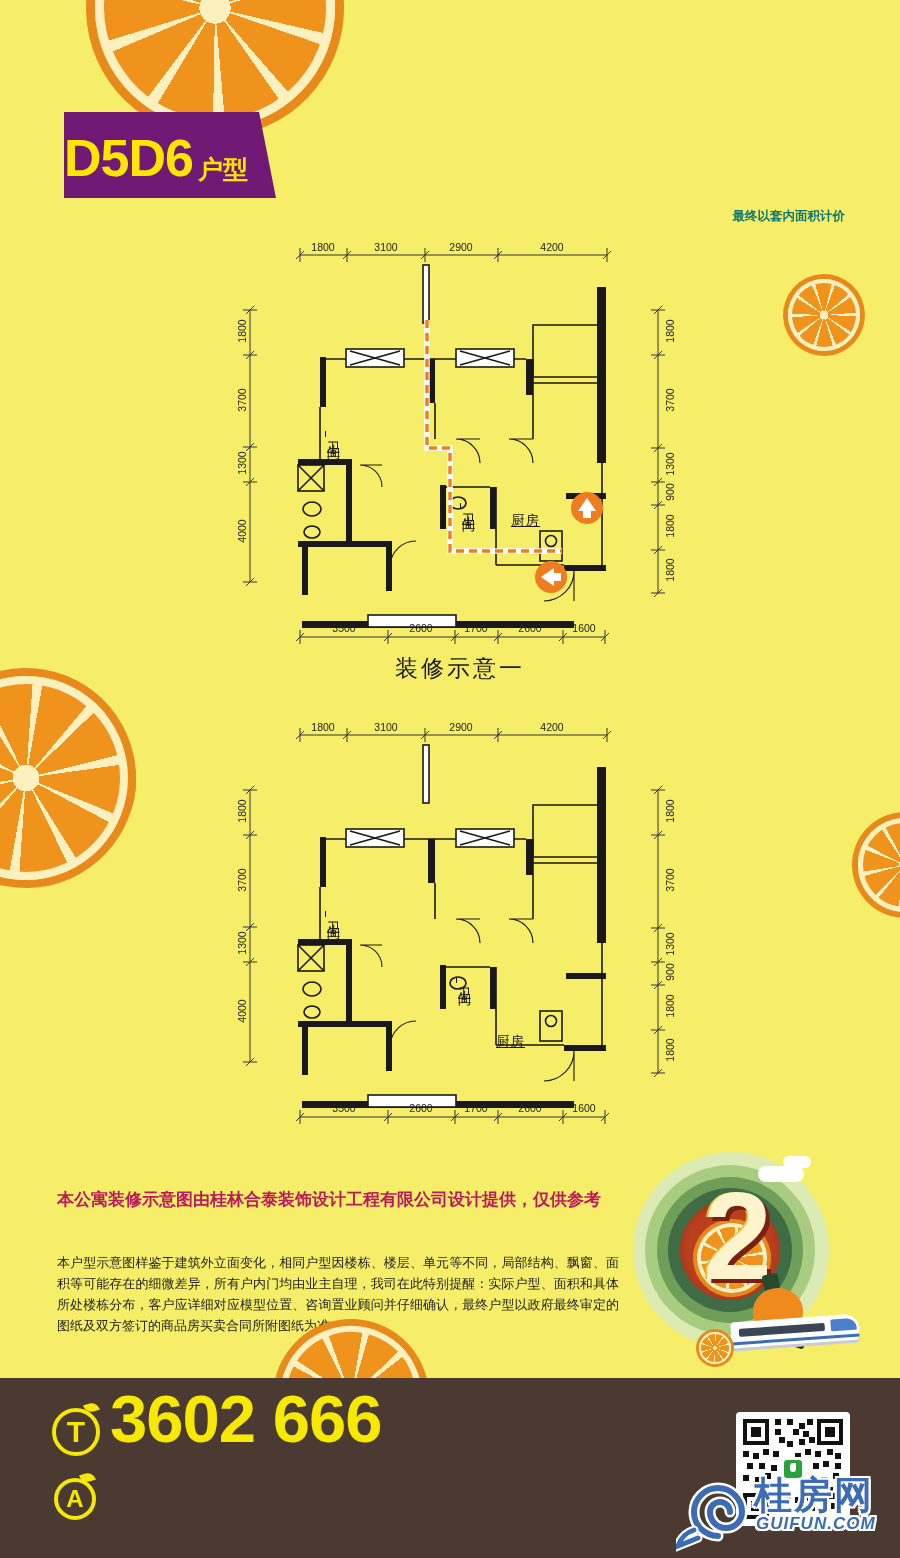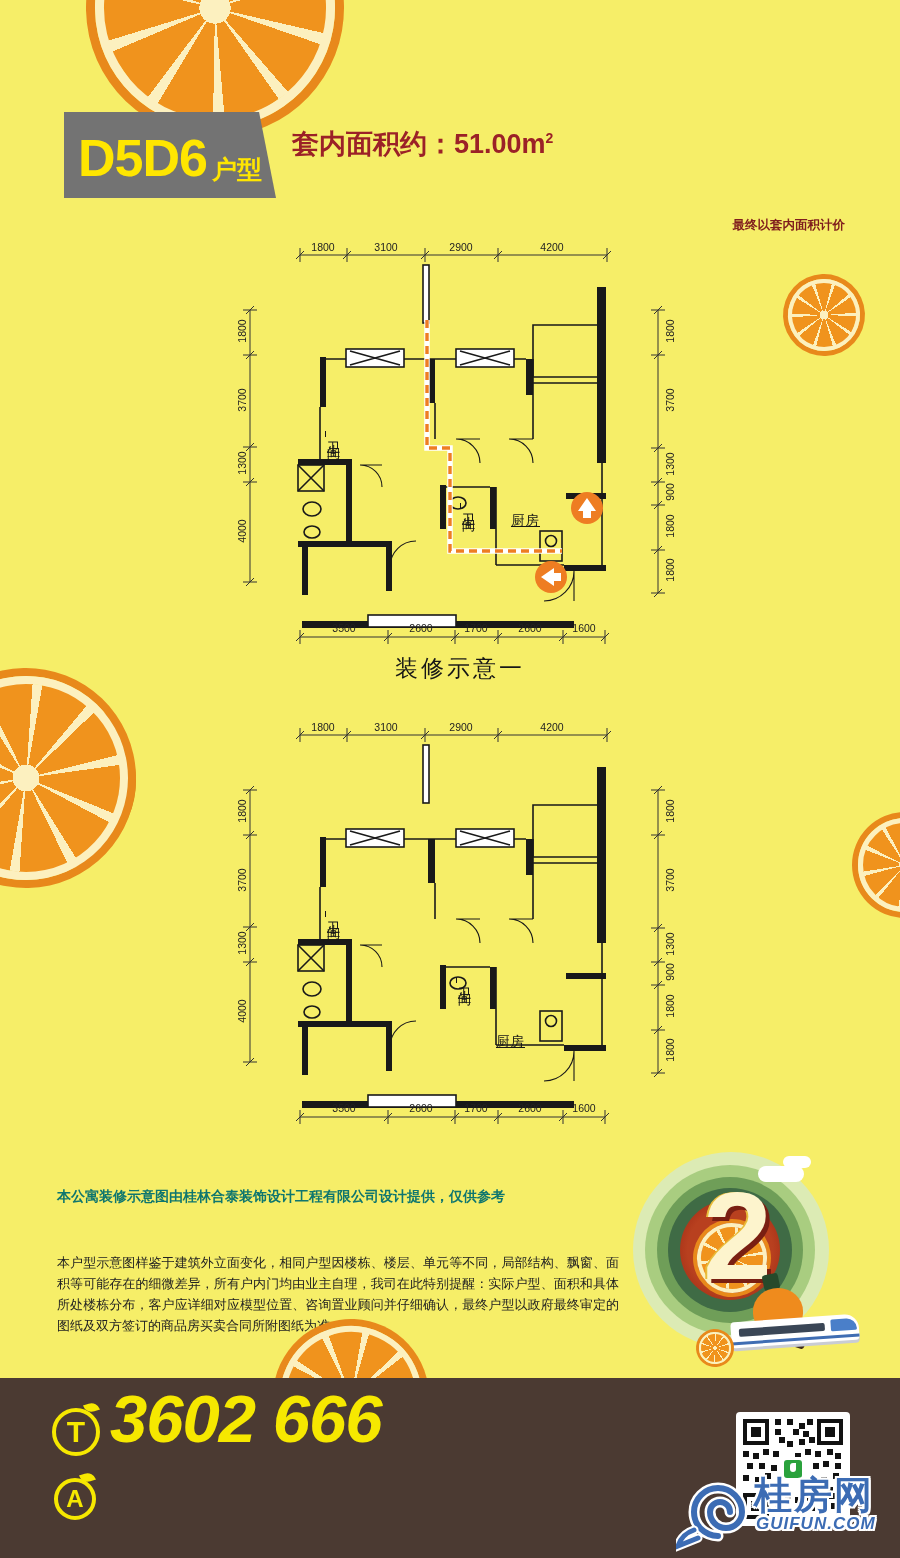--- a/index.html
+++ b/index.html
@@ -6,61 +6,61 @@
   .poster{position:relative;width:900px;height:1558px;overflow:hidden;background:#f6ee68;
           font-family:"Liberation Sans",sans-serif;}
   
   .slice{position:absolute;border-radius:50%;
      background:
        radial-gradient(circle at 50% 50%, #fcf0bf 0 10%, rgba(0,0,0,0) 10%),
        repeating-conic-gradient(#f0931d 0deg 30deg, #fcf0bf 30deg 36deg);
   }
   .slice-shadow{position:absolute;border-radius:50%;background:#d9820f;}
   
-  .badge{position:absolute;left:64px;top:112px;width:212px;height:86px;background:#737373;
+  .badge{position:absolute;left:64px;top:112px;width:212px;height:86px;background:#701a75;
          clip-path:polygon(0 0,92% 0,100% 100%,0 100%);display:flex;align-items:flex-end;
-         padding-left:14px;box-sizing:border-box;}
+         box-sizing:border-box;}
   .badge .big{font-size:52px;font-weight:900;color:#ffe600;line-height:80px;letter-spacing:-1px;}
   .badge .small{font-size:25px;font-weight:800;color:#ffe600;margin:0 0 12px 5px;}
   .hdr-info{position:absolute;left:292px;top:119px;}
   .hrow{font-size:27px;font-weight:700;color:#9b2127;line-height:38px;display:flex;white-space:nowrap;}
   .hrow .c1{min-width:345px;}
   .hrow sup{font-size:14px;}
-  .hdr-note{position:absolute;right:55px;top:217px;font-size:12.5px;font-weight:700;color:#7f1d1d;}
+  .hdr-note{position:absolute;right:55px;top:208px;font-size:12.5px;font-weight:700;color:#0f766e;}
   
   .plan{position:absolute;width:460px;height:460px;}
   .dim{position:absolute;width:44px;text-align:center;font-size:10.5px;color:#222;}
   .dim.v{transform:rotate(-90deg);}
   .rlabel{position:absolute;font-size:13.5px;color:#161616;letter-spacing:1px;font-weight:500;text-decoration:underline;}
   .rlabel.v{writing-mode:vertical-rl;letter-spacing:2px;}
   .caption{position:absolute;left:0;top:418px;width:440px;text-align:center;
            font-size:23px;color:#161616;letter-spacing:3px;font-weight:500;}
   
-  .disc-head{position:absolute;left:57px;top:1188px;font-size:14px;font-weight:700;color:#0f766e;}
+  .disc-head{position:absolute;left:57px;top:1188px;font-size:17px;font-weight:700;color:#be185d;}
   .disc-body{position:absolute;left:57px;top:1224px;width:562px;font-size:13px;line-height:1.62;
              color:#222;text-align:justify;margin-top:28px;}
   
   .emblem{position:absolute;left:633px;top:1140px;width:250px;height:245px;}
   .ring{position:absolute;border-radius:50%;}
   .two{position:absolute;left:70px;top:34px;font-size:124px;font-weight:900;color:#fdf4cd;
        text-shadow:4px 4px 0 #7a1f12, -2px 0 0 #e8bc3a;line-height:1;}
   .train{position:absolute;left:98px;top:178px;width:128px;height:26px;background:#fff;
          border-radius:4px 14px 4px 4px;transform:rotate(-4deg);box-shadow:0 3px 0 #c9ccd4;}
   .train .win{position:absolute;left:8px;top:7px;width:86px;height:8px;background:#3a4656;border-radius:2px;}
   .train .nose{position:absolute;right:2px;top:4px;width:26px;height:12px;background:#4a7fc9;
                border-radius:2px 12px 2px 2px;}
   .train .stripe{position:absolute;left:0;bottom:3px;width:128px;height:3px;background:#3f6db3;}
   .cloud{position:absolute;background:#fff;border-radius:12px;}
   
   .footer{position:absolute;left:0;top:1378px;width:900px;height:180px;background:#4b3a32;z-index:5;}
   .ficon{position:absolute;border:4px solid #f6e800;border-radius:50%;color:#f6e800;font-weight:800;
          display:flex;align-items:center;justify-content:center;box-sizing:border-box;}
   .leaf{position:absolute;top:-9px;right:-3px;width:15px;height:9px;background:#f6e800;
         border-radius:0 9px 0 9px;transform:rotate(-18deg);}
-  .phone{position:absolute;left:110px;top:2px;font-size:67px;font-weight:800;color:#f6e800;letter-spacing:-1px;font-style:italic;}
+  .phone{position:absolute;left:110px;top:2px;font-size:67px;font-weight:800;color:#f6e800;letter-spacing:-1px;}
   .addr{position:absolute;left:108px;top:94px;font-size:40px;font-weight:800;color:#f6e800;letter-spacing:1px;}
   .qr{position:absolute;left:736px;top:34px;width:114px;height:114px;background:#fff;border-radius:4px;
       padding:7px;box-sizing:border-box;}
   .qr-badge{position:absolute;left:45px;top:45px;width:24px;height:24px;background:#fff;border-radius:4px;}
   .qr-badge .in{position:absolute;left:3px;top:3px;width:18px;height:18px;background:#2aa23c;border-radius:3px;}
   .qr-badge .dot{position:absolute;left:9px;top:6px;width:6px;height:9px;background:#fff;
                  border-radius:6px 0 6px 6px;}
   .logo{position:absolute;left:676px;top:96px;width:220px;height:84px;z-index:2;}
   .logo .zh{position:absolute;left:78px;top:-4px;font-size:38px;font-weight:900;color:#3c6cb4;letter-spacing:2px;
      text-shadow:-2px 0 #fff,2px 0 #fff,0 -2px #fff,0 2px #fff,-2px -2px #fff,2px 2px #fff,2px -2px #fff,-2px 2px #fff;text-align:center;}
@@ -78,21 +78,20 @@
   <div class="slice" style="left:-76px;top:676px;width:188px;height:188px;border:8px solid #fcf0bf;box-shadow:0 0 0 8px #e8891b;transform:rotate(10deg);"></div>
   <div class="slice" style="left:858px;top:818px;width:84px;height:84px;border:5px solid #fcf0bf;box-shadow:0 0 0 6px #e8891b;transform:rotate(45deg);"></div>
   <div class="slice" style="left:280px;top:1326px;width:130px;height:130px;border:6px solid #fcf0bf;box-shadow:0 0 0 7px #e8891b;transform:rotate(-20deg);z-index:1;"></div>
 
   <div class="badge">
     <span class="big">D5D6</span>
     <span class="small">户型</span>
   </div>
   <div class="hdr-info">
     <div class="hrow">
-      <span><span>套内面积约：</span><span>51.00</span><span>m</span><sup>2</sup></span>
     </div>
   </div>
   <div class="hdr-note">最终以套内面积计价</div>
 
   <div class="plan" style="left:240px;top:235px;">
     <svg width="440" height="410" viewBox="0 0 440 410">
 
       <g stroke="#333" stroke-width="1" fill="none">
         <line x1="60" y1="20" x2="367" y2="20"></line>
         <path d="M60,13 V27 M107,13 V27 M185,13 V27 M258,13 V27 M367,13 V27"></path>

